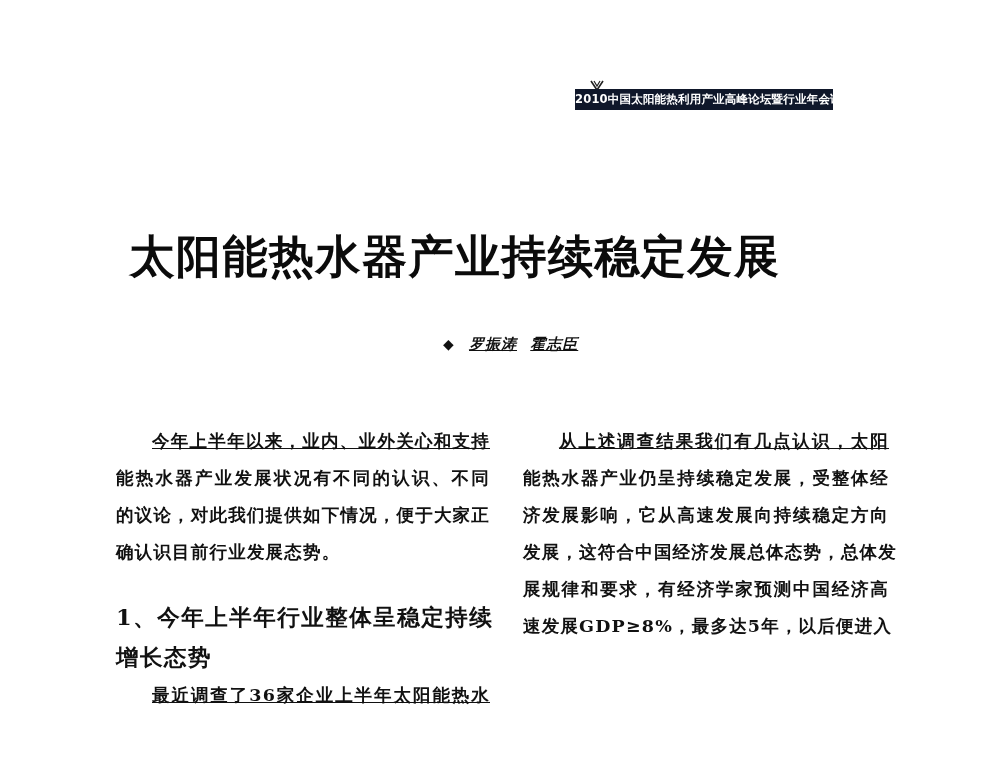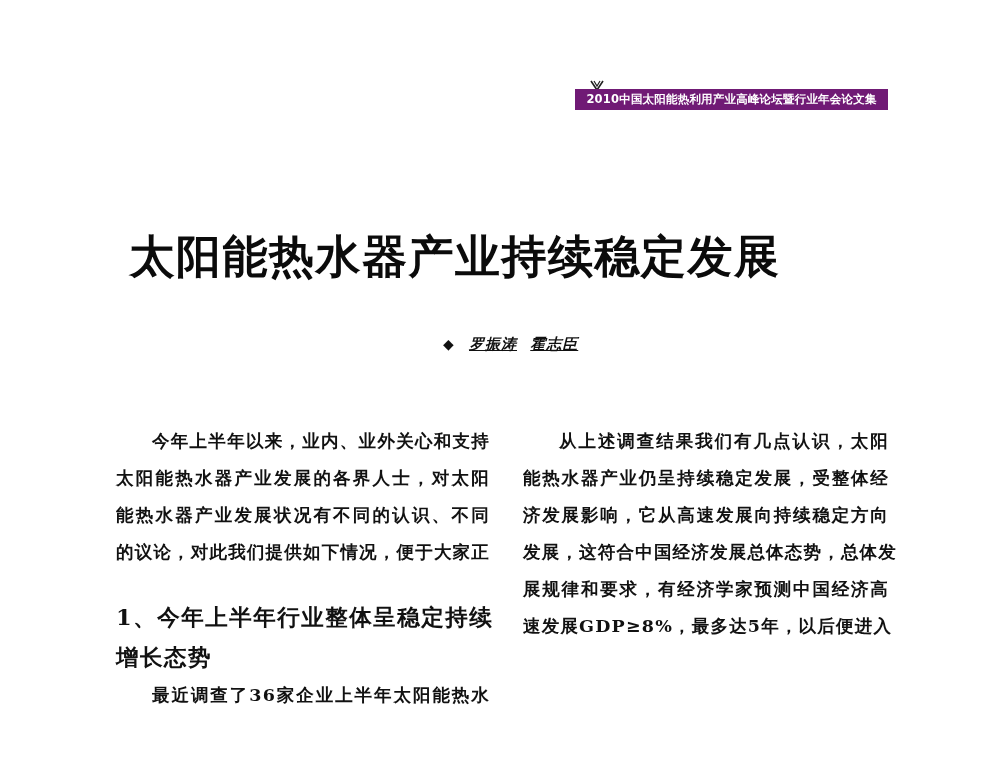--- a/index.html
+++ b/index.html
@@ -12,23 +12,23 @@
     height: 760px;
     position: relative;
     overflow: hidden;
     font-family: "DejaVu Serif", "Liberation Serif", serif;
     color: #111111;
   }
   .header-bar {
     position: absolute;
     left: 575px;
     top: 89px;
-    width: 313px;
+    width: 258px;
     height: 21px;
-    background: #701a75;
+    background: #0f172a;
     color: #ffffff;
     font-family: "DejaVu Sans", "Liberation Sans", sans-serif;
     font-weight: bold;
     font-size: 11.5px;
     line-height: 21px;
     text-align: center;
     letter-spacing: 0.2px;
     white-space: nowrap;
   }
   .header-mark {
@@ -85,21 +85,21 @@
   .col p {
     margin: 0;
   }
   .line {
     display: block;
     height: 37px;
     white-space: nowrap;
     text-align: justify;
     text-align-last: justify;
   }
-  .line.indent { padding-left: 36px; }
+  .line.indent { padding-left: 36px; text-decoration: underline; }
   .line.last { text-align-last: left; }
   .gap { height: 26px; }
   .heading {
     font-size: 22.5px;
     line-height: 40px;
     font-weight: bold;
     letter-spacing: 1.5px;
     margin: 0;
   }
   .heading .line { height: 40px; }
@@ -119,23 +119,23 @@
 
 <div class="authors">
   <span class="diamond">◆</span>
   <span class="name">罗振涛</span>
   <span class="name">霍志臣</span>
 </div>
 
 <div class="col col-left">
   <p>
     <span class="line indent">今年上半年以来，业内、业外关心和支持</span>
-    <span class="line">太阳能热水器产业发展的各界人士，对太阳</span>
     <span class="line">能热水器产业发展状况有不同的认识、不同</span>
     <span class="line">的议论，对此我们提供如下情况，便于大家正</span>
+    <span class="line last">确认识目前行业发展态势。</span>
   </p>
   <div class="gap"></div>
   <h2 class="heading">
     <span class="line">1、今年上半年行业整体呈稳定持续</span>
     <span class="line last">增长态势</span>
   </h2>
   <p>
     <span class="line indent">最近调查了36家企业上半年太阳能热水</span>
   </p>
 </div>

